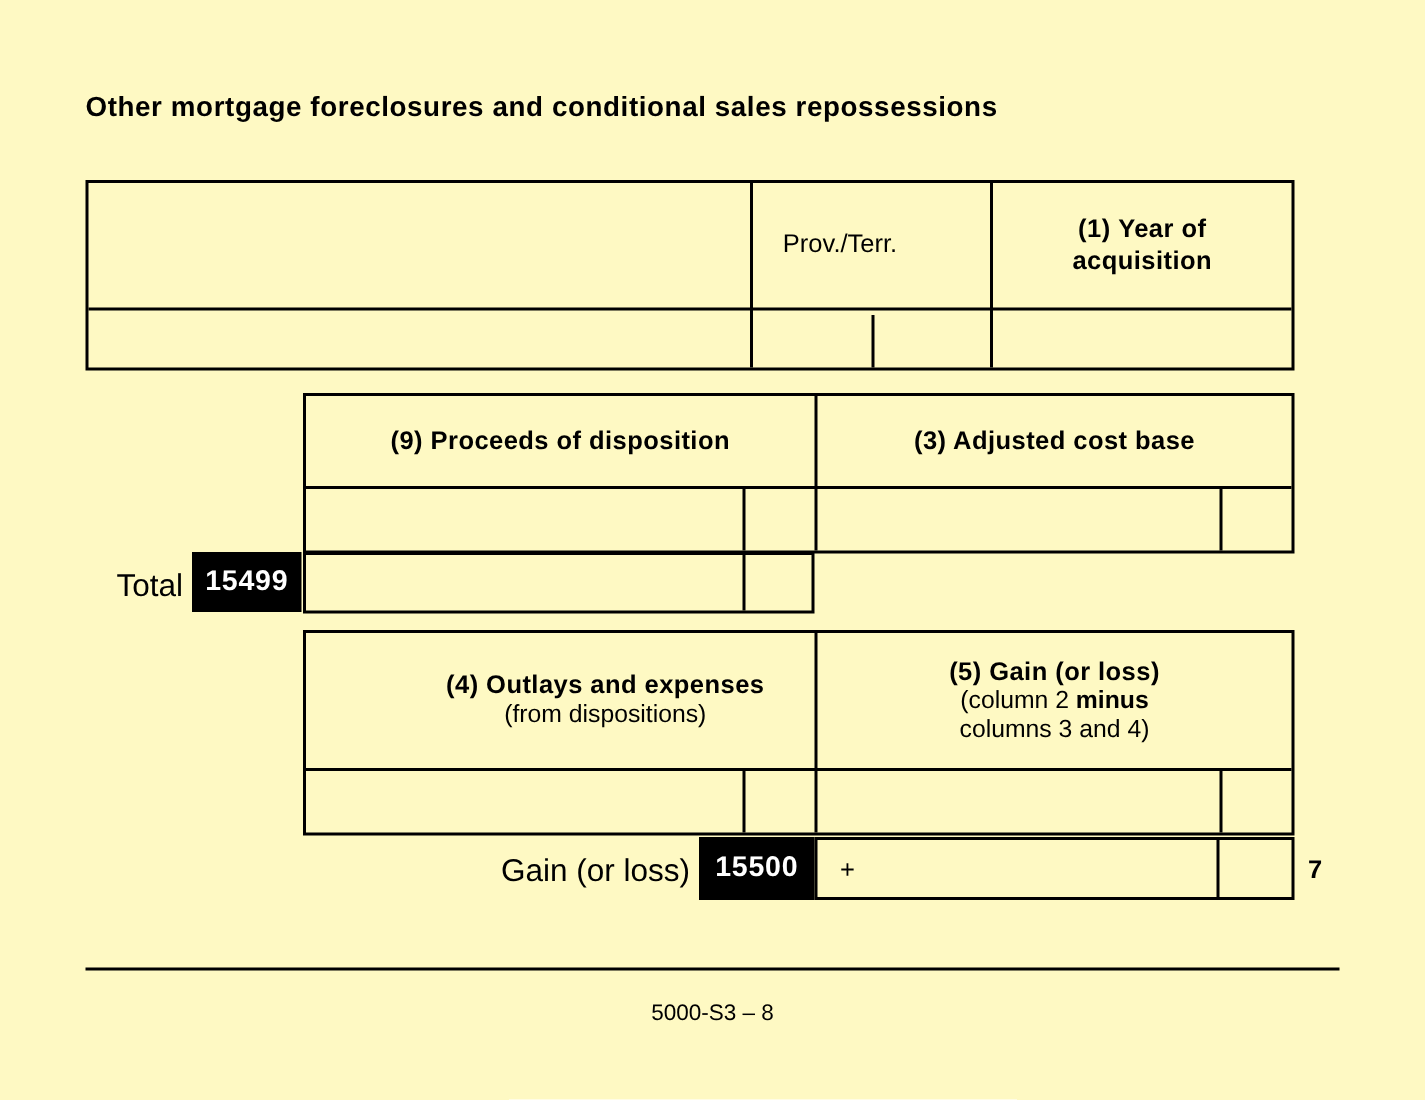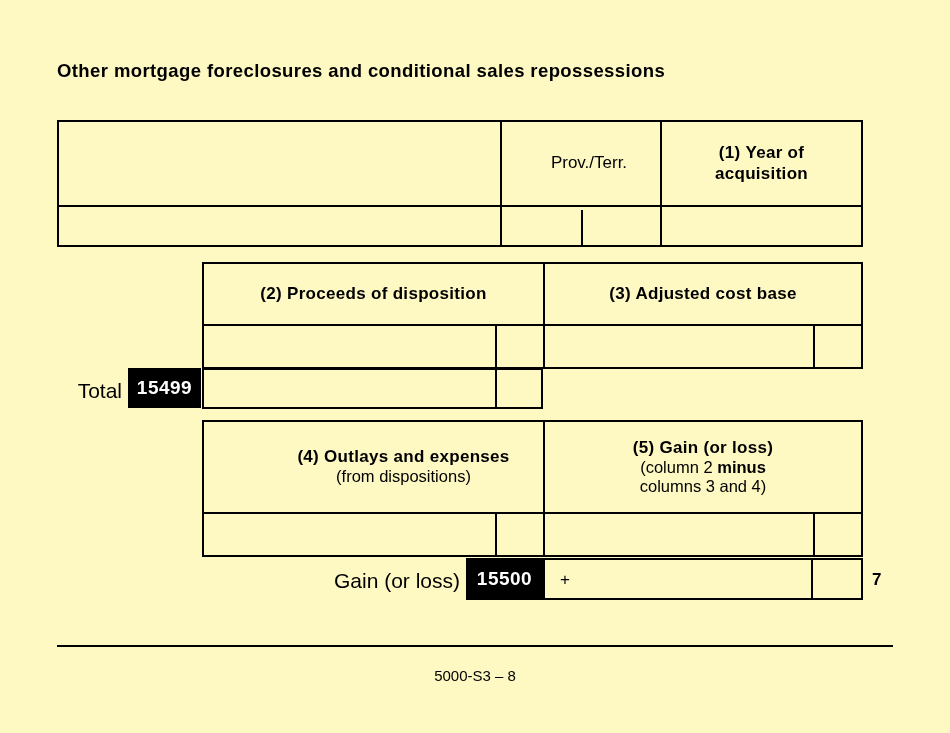--- a/index.html
+++ b/index.html
@@ -122,21 +122,21 @@
   <div class="page-title">Other mortgage foreclosures and conditional sales repossessions</div>
 
   <div class="tbl" style="left:57px; top:120px; width:806px; height:127px;">
 
     <div class="hline" style="left:0px; top:83px; width:802px; height:2px;"></div>
 
     <div class="vline" style="left:441px; top:0px; width:2px; height:123px;"></div>
     <div class="vline" style="left:601px; top:0px; width:2px; height:123px;"></div>
 
 
-    <div class="hdr-text hdr-regular" style="left:460px; top:0px; width:140px; height:83px;">
+    <div class="hdr-text hdr-regular" style="left:431px; top:0px; width:140px; height:83px;">
       <span>Prov./Terr.</span>
     </div>
 
     <div class="hdr-text hdr-bold" style="left:603px; top:0px; width:199px; height:83px;">
       <span><span>(1)</span>&nbsp;<span>Year of</span></span>
       <span>acquisition</span>
     </div>
 
     <div class="cellbox" style="left:0px; top:85px; width:441px; height:38px;"></div>
 
@@ -147,21 +147,21 @@
     <div class="cellbox" style="left:603px; top:85px; width:199px; height:38px;"></div>
   </div>
 
   <div class="tbl" style="left:202px; top:262px; width:661px; height:107px;">
 
     <div class="hline" style="left:0px; top:60px; width:657px; height:2px;"></div>
 
     <div class="vline" style="left:339px; top:0px; width:2px; height:103px;"></div>
 
     <div class="hdr-text hdr-bold" style="left:0px; top:0px; width:339px; height:60px;">
-      <span>(2) Proceeds of disposition</span>
+      <span>(9) Proceeds of disposition</span>
     </div>
 
     <div class="hdr-text hdr-bold" style="left:341px; top:0px; width:316px; height:60px;">
       <span>(3) Adjusted cost base</span>
     </div>
 
     <div class="cellbox" style="left:0px; top:62px; width:291px; height:41px;"></div>
     <div class="vline" style="left:291px; top:62px; width:2px; height:41px;"></div>
     <div class="cellbox" style="left:293px; top:62px; width:46px; height:41px;"></div>
 

